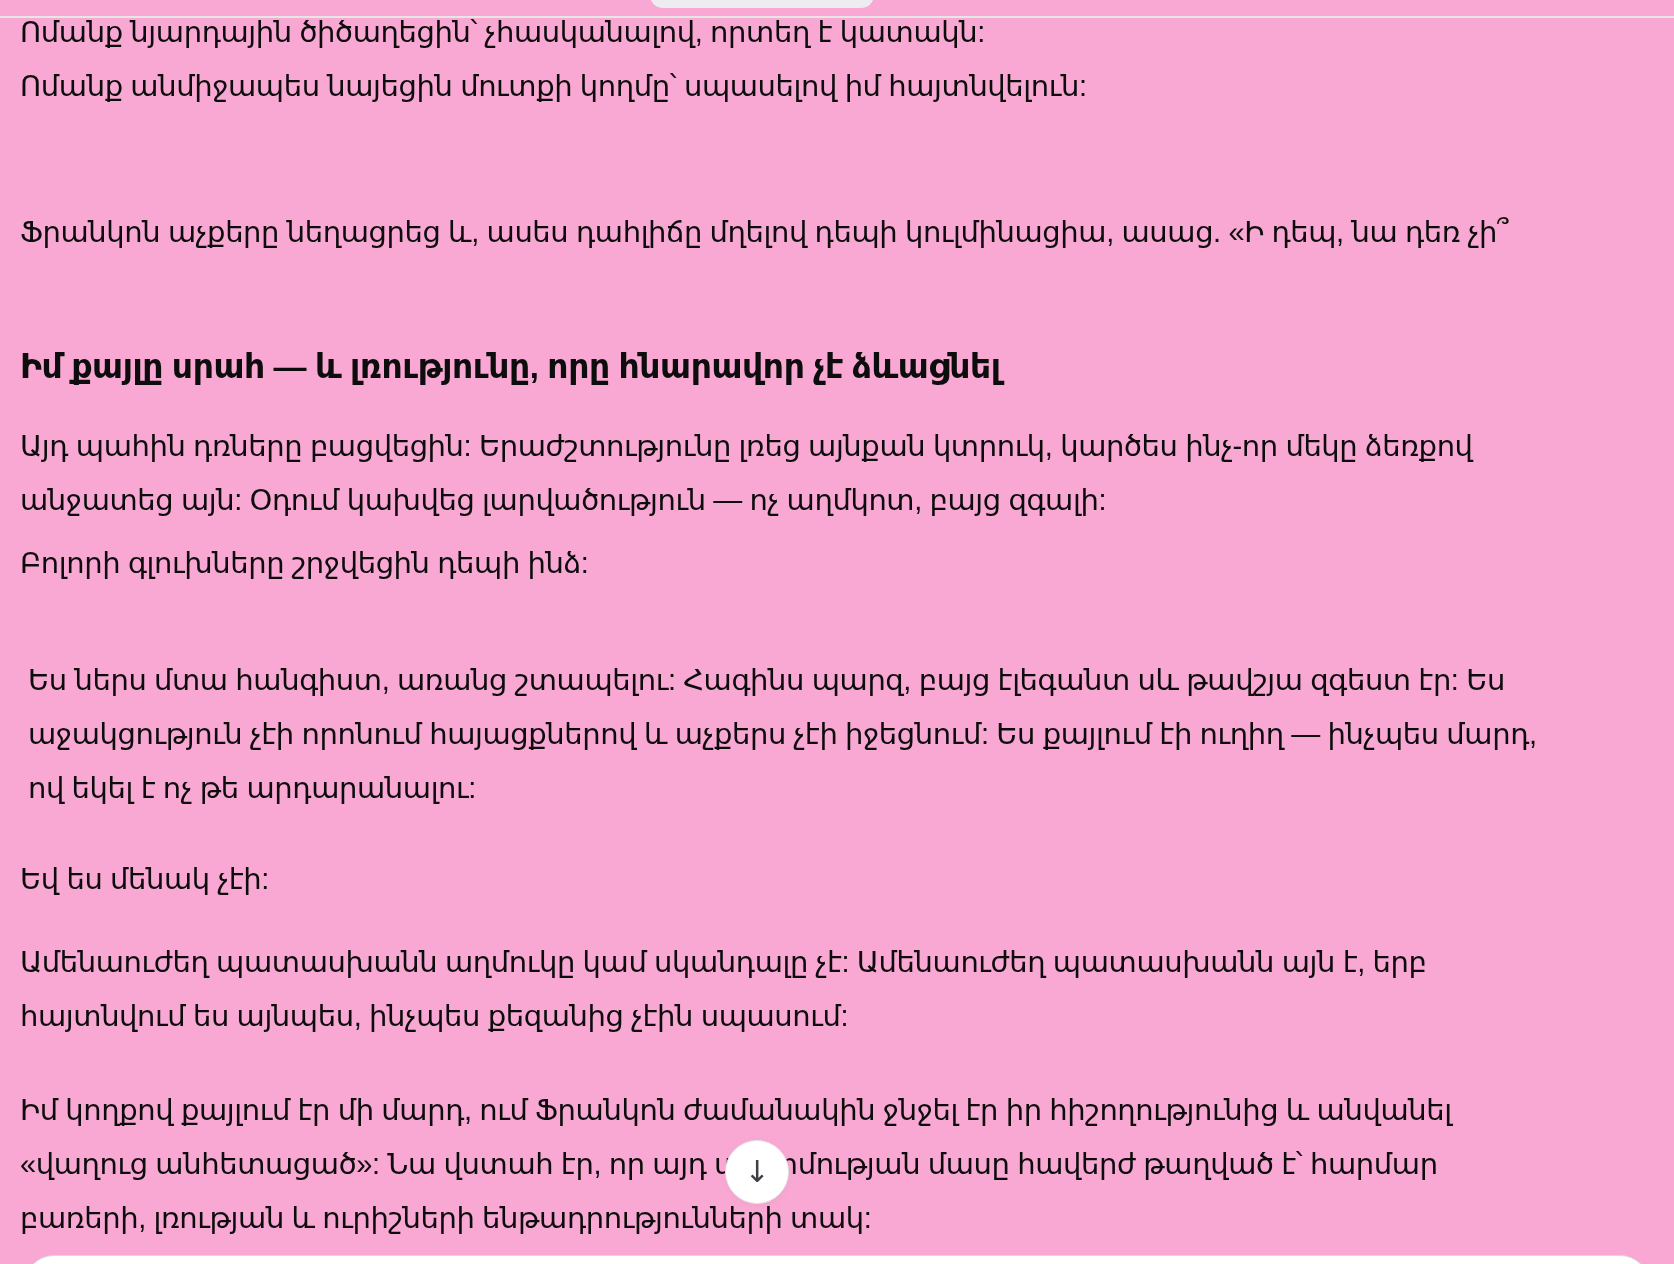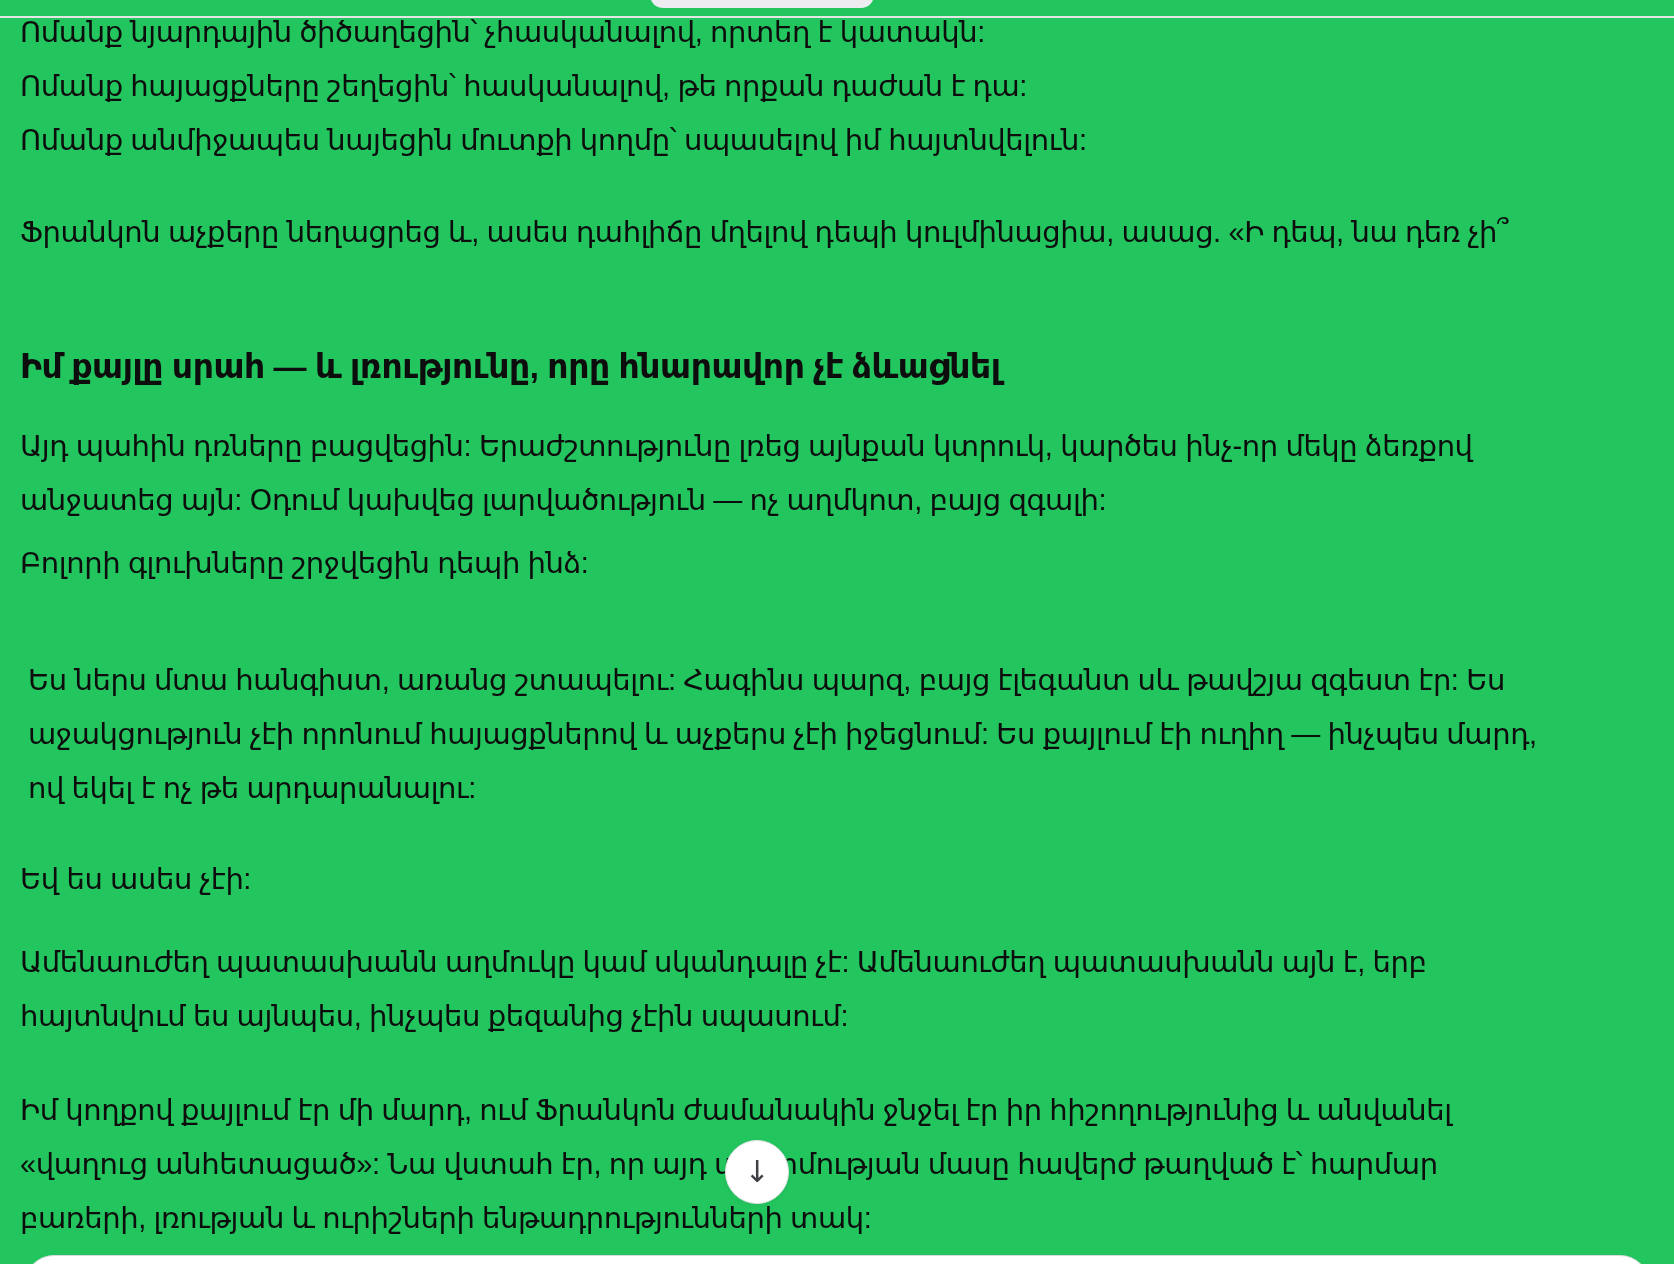--- a/index.html
+++ b/index.html
@@ -10,21 +10,21 @@
   body {
     width: 1674px;
     height: 1264px;
     overflow: hidden;
     font-family: "Liberation Sans", "DejaVu Sans", sans-serif;
   }
   #screen {
     position: relative;
     width: 1674px;
     height: 1264px;
-    background: #22c55e;
+    background: #f9a8d4;
     overflow: hidden;
   }
   
   .bubble-fragment {
     position: absolute;
     left: 650px;
     top: -18px;
     width: 224px;
     height: 26px;
     background: var(--bubble, #ececf1);
@@ -100,21 +100,20 @@
 
 <div id="screen">
 
   <div class="bubble-fragment"></div>
 
   <div class="top-divider"></div>
 
   <main id="message-body">
       <p class="block paragraph" style="top: 5px; margin: 0px;">
         <span class="line">Ոմանք նյարդային ծիծաղեցին՝ չհասկանալով, որտեղ է կատակն:</span>
-        <span class="line">Ոմանք հայացքները շեղեցին՝ հասկանալով, թե որքան դաժան է դա:</span>
         <span class="line">Ոմանք անմիջապես նայեցին մուտքի կողմը՝ սպասելով իմ հայտնվելուն:</span>
       </p>
       <p class="block paragraph" style="top: 205px; margin: 0px; text-align: right;">
         <span class="line">Ֆրանկոն աչքերը նեղացրեց և, ասես դահլիճը մղելով դեպի կուլմինացիա, ասաց. «Ի դեպ, նա դեռ չի՞</span>
       </p>
       <h2 class="block heading" style="top: 345px; margin: 0px;">
         <span class="line">Իմ քայլը սրահ — և լռությունը, որը հնարավոր չէ ձևացնել</span>
       </h2>
       <p class="block paragraph" style="top: 419px; margin: 0px;">
         <span class="line">Այդ պահին դռները բացվեցին: Երաժշտությունը լռեց այնքան կտրուկ, կարծես ինչ-որ մեկը ձեռքով</span>
@@ -122,21 +121,21 @@
       </p>
       <p class="block paragraph" style="top: 536px; margin: 0px;">
         <span class="line">Բոլորի գլուխները շրջվեցին դեպի ինձ:</span>
       </p>
       <p class="block paragraph" style="top: 645px; margin: 8px;">
         <span class="line">Ես ներս մտա հանգիստ, առանց շտապելու: Հագինս պարզ, բայց էլեգանտ սև թավշյա զգեստ էր: Ես</span>
         <span class="line">աջակցություն չէի որոնում հայացքներով և աչքերս չէի իջեցնում: Ես քայլում էի ուղիղ — ինչպես մարդ,</span>
         <span class="line">ով եկել է ոչ թե արդարանալու:</span>
       </p>
       <p class="block paragraph" style="top: 852px; margin: 0px;">
-        <span class="line">Եվ ես ասես չէի:</span>
+        <span class="line">Եվ ես մենակ չէի:</span>
       </p>
       <p class="block paragraph" style="top: 935px; margin: 0px;">
         <span class="line">Ամենաուժեղ պատասխանն աղմուկը կամ սկանդալը չէ: Ամենաուժեղ պատասխանն այն է, երբ</span>
         <span class="line">հայտնվում ես այնպես, ինչպես քեզանից չէին սպասում:</span>
       </p>
       <p class="block paragraph" style="top: 1083px; margin: 0px;">
         <span class="line">Իմ կողքով քայլում էր մի մարդ, ում Ֆրանկոն ժամանակին ջնջել էր իր հիշողությունից և անվանել</span>
         <span class="line">«վաղուց անհետացած»: Նա վստահ էր, որ այդ պատմության մասը հավերժ թաղված է՝ հարմար</span>
         <span class="line">բառերի, լռության և ուրիշների ենթադրությունների տակ:</span>
       </p>

